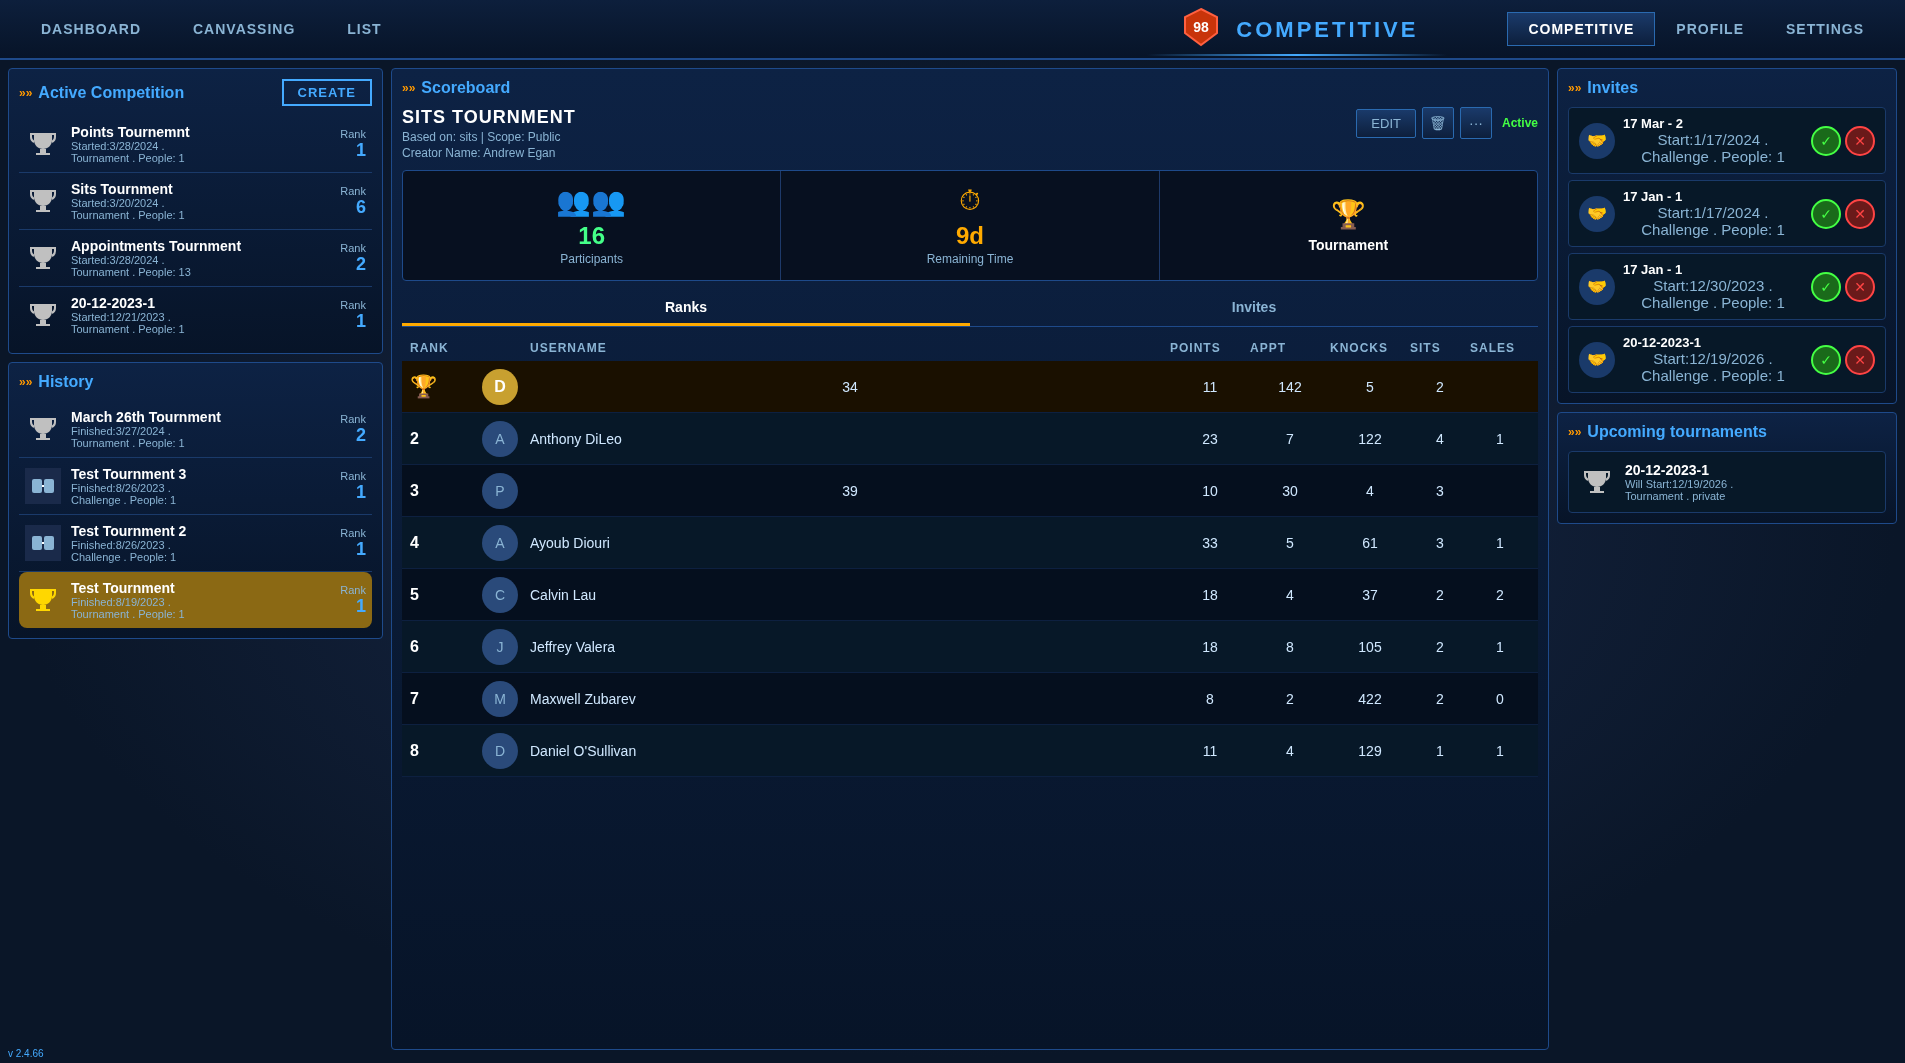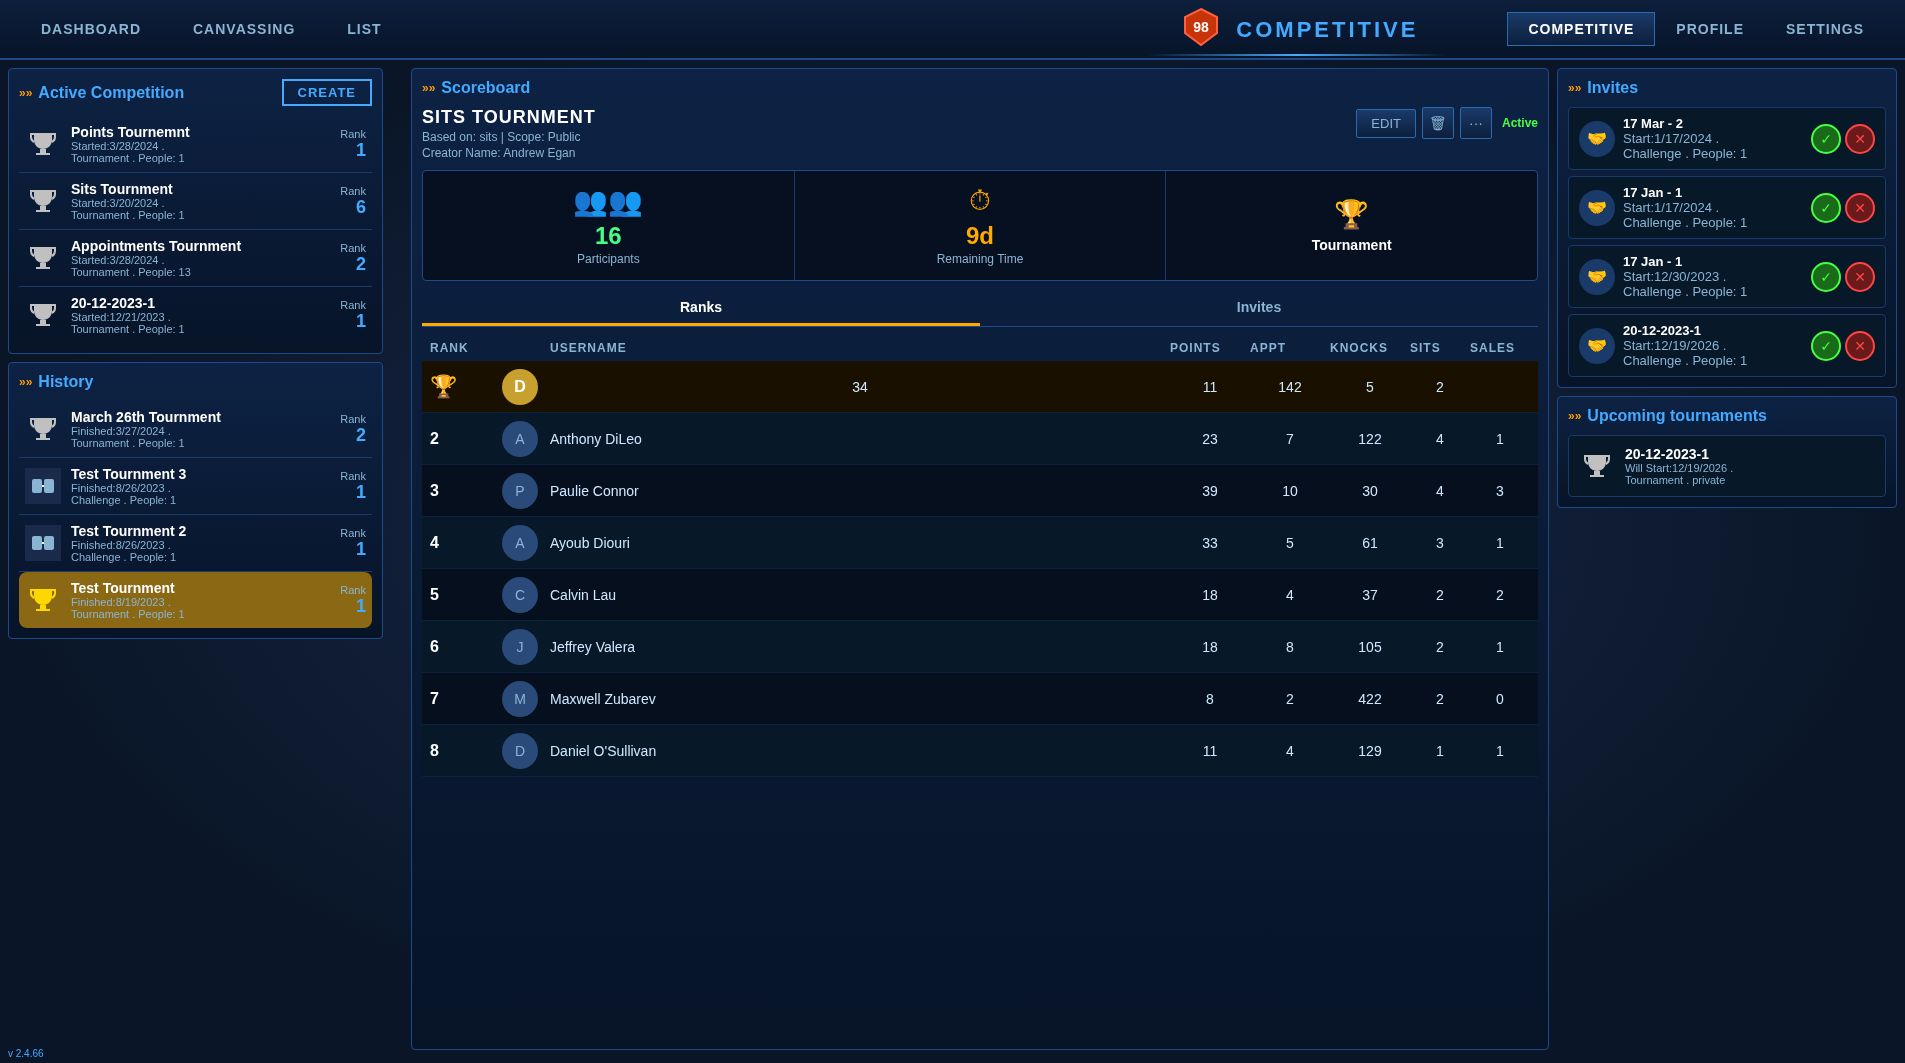--- a/index.html
+++ b/index.html
@@ -166,21 +166,20 @@
       font-size: 18px;
       font-weight: bold;
       color: #4af;
     }
 
     
     .center-panel {
       flex: 1;
       display: flex;
       flex-direction: column;
-      margin-left: 20px;
     }
 
     .scoreboard-panel {
       background: linear-gradient(180deg, #0d2244 0%, #071428 100%);
       border: 1px solid #1e4a8a;
       border-radius: 4px;
       padding: 10px;
       flex: 1;
       display: flex;
       flex-direction: column;
@@ -345,21 +344,21 @@
       background: #1a3a6a;
       border-radius: 50%;
       display: flex;
       align-items: center;
       justify-content: center;
       font-size: 16px;
       flex-shrink: 0;
     }
     .invite-info { flex: 1; }
     .invite-name { font-size: 13px; font-weight: bold; color: #fff; }
-    .invite-detail { font-size: 13px; color: #8ab4d4; }
+    .invite-detail { font-size: 15px; color: #8ab4d4; text-align: center; }
     .invite-actions { display: flex; gap: 4px; }
     .invite-accept {
       width: 30px;
       height: 30px;
       background: #1a6a1a;
       border: 2px solid #4f4;
       border-radius: 50%;
       cursor: pointer;
       display: flex;
       align-items: center;
@@ -702,21 +701,20 @@
           <div class="data-cell">122</div>
           <div class="data-cell">4</div>
           <div class="data-cell">1</div>
         </div>
 
         <div class="table-row">
           <div class="rank-cell">3</div>
           <div class="avatar-cell">
             <div class="avatar-circle">P</div>
           </div>
-          <div class="username-cell">Paulie Connor</div>
           <div class="data-cell">39</div>
           <div class="data-cell">10</div>
           <div class="data-cell">30</div>
           <div class="data-cell">4</div>
           <div class="data-cell">3</div>
         </div>
 
         <div class="table-row">
           <div class="rank-cell">4</div>
           <div class="avatar-cell">

